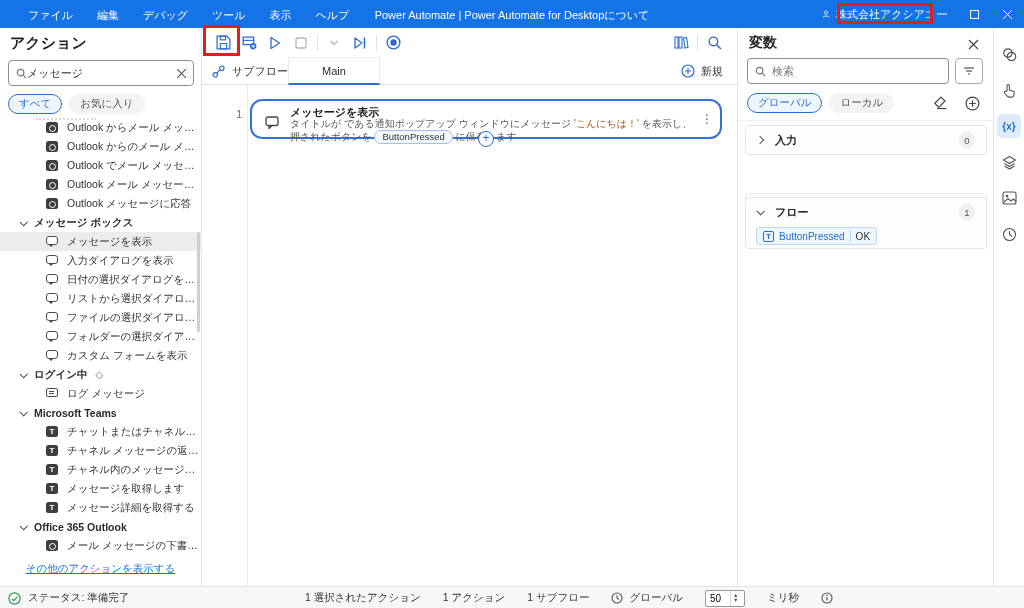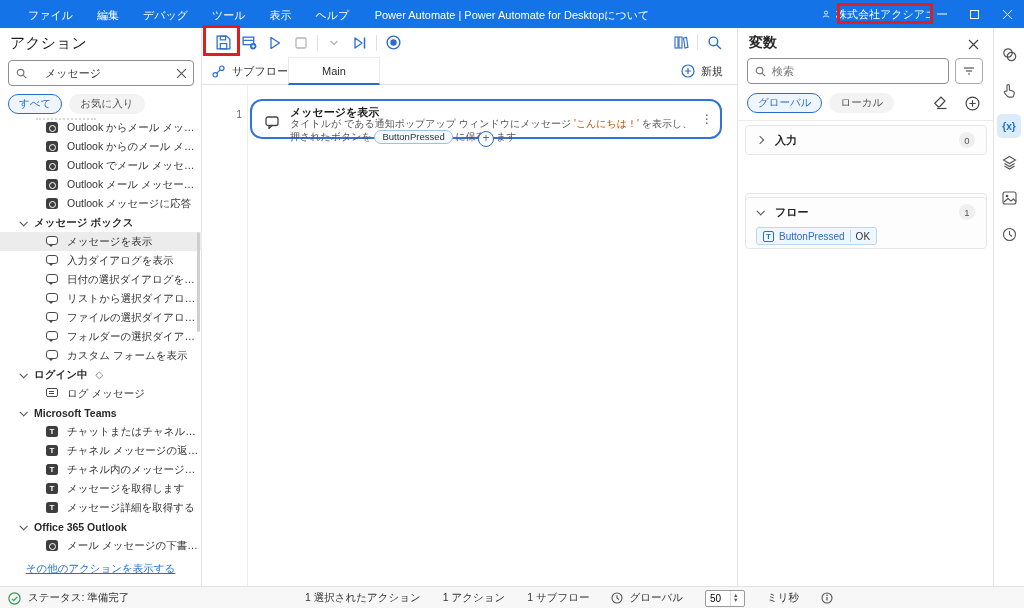--- a/index.html
+++ b/index.html
@@ -18,22 +18,22 @@
   .winbtn { width:33px; height:28px; display:flex; align-items:center; justify-content:center; }
   .winbtn svg { display:block; }
 
   
   .annot { position:absolute; border:3px solid #e11d1d; pointer-events:none; z-index:50; }
   #annot-save { left:203px; top:25px; width:37px; height:31px; }
   #annot-account { left:837px; top:3px; width:96px; height:21px; }
 
   
   .leftpanel { position:absolute; left:0; top:28px; width:202px; height:558px; background:#fff; border-right:1px solid #e4e4e4; }
-  .lp-title { position:absolute; left:10px; top:6px; font-size:15px; font-weight:normal; color:#1d1d1d; }
-  .lp-search { position:absolute; left:8px; top:32px; width:186px; height:26px; border:1px solid #8f8f8f; border-radius:4px; display:flex; align-items:center; padding:6px 7px; gap:18px; background:#fff; }
+  .lp-title { position:absolute; left:10px; top:6px; font-size:15px; font-weight:bold; color:#1d1d1d; }
+  .lp-search { position:absolute; left:8px; top:32px; width:186px; height:26px; border:1px solid #8f8f8f; border-radius:4px; display:flex; align-items:center; padding:6px 7px; gap:0; background:#fff; }
   .lp-search input { border:none; outline:none; flex:1; font-size:11px; font-family:inherit; color:#333; min-width:0; }
   .lp-pills { position:absolute; left:8px; top:66px; display:flex; gap:7px; }
   .pill { font-size:10.5px; padding:2px 10px; border-radius:11px; border:1px solid transparent; background:#f3f3f3; color:#555; cursor:pointer; }
   .pill.sel { border-color:#2b6cce; background:#eef5fd; color:#2b6cce; }
   .alist { position:absolute; left:0; top:90px; width:202px; height:438px; overflow:hidden; font-size:10.5px; }
   .alist-fade { position:absolute; left:36px; top:90px; width:60px; height:5px; border-top:2px dotted #d9d9d9; }
   .arow { height:19px; display:flex; align-items:center; position:relative; white-space:nowrap; cursor:pointer; }
   .arow.action { padding-left:46px; }
   .arow.group { padding-left:20px; font-weight:bold; color:#2a2a2a; gap:8px; }
   .arow.selected { background:#ececec; }

